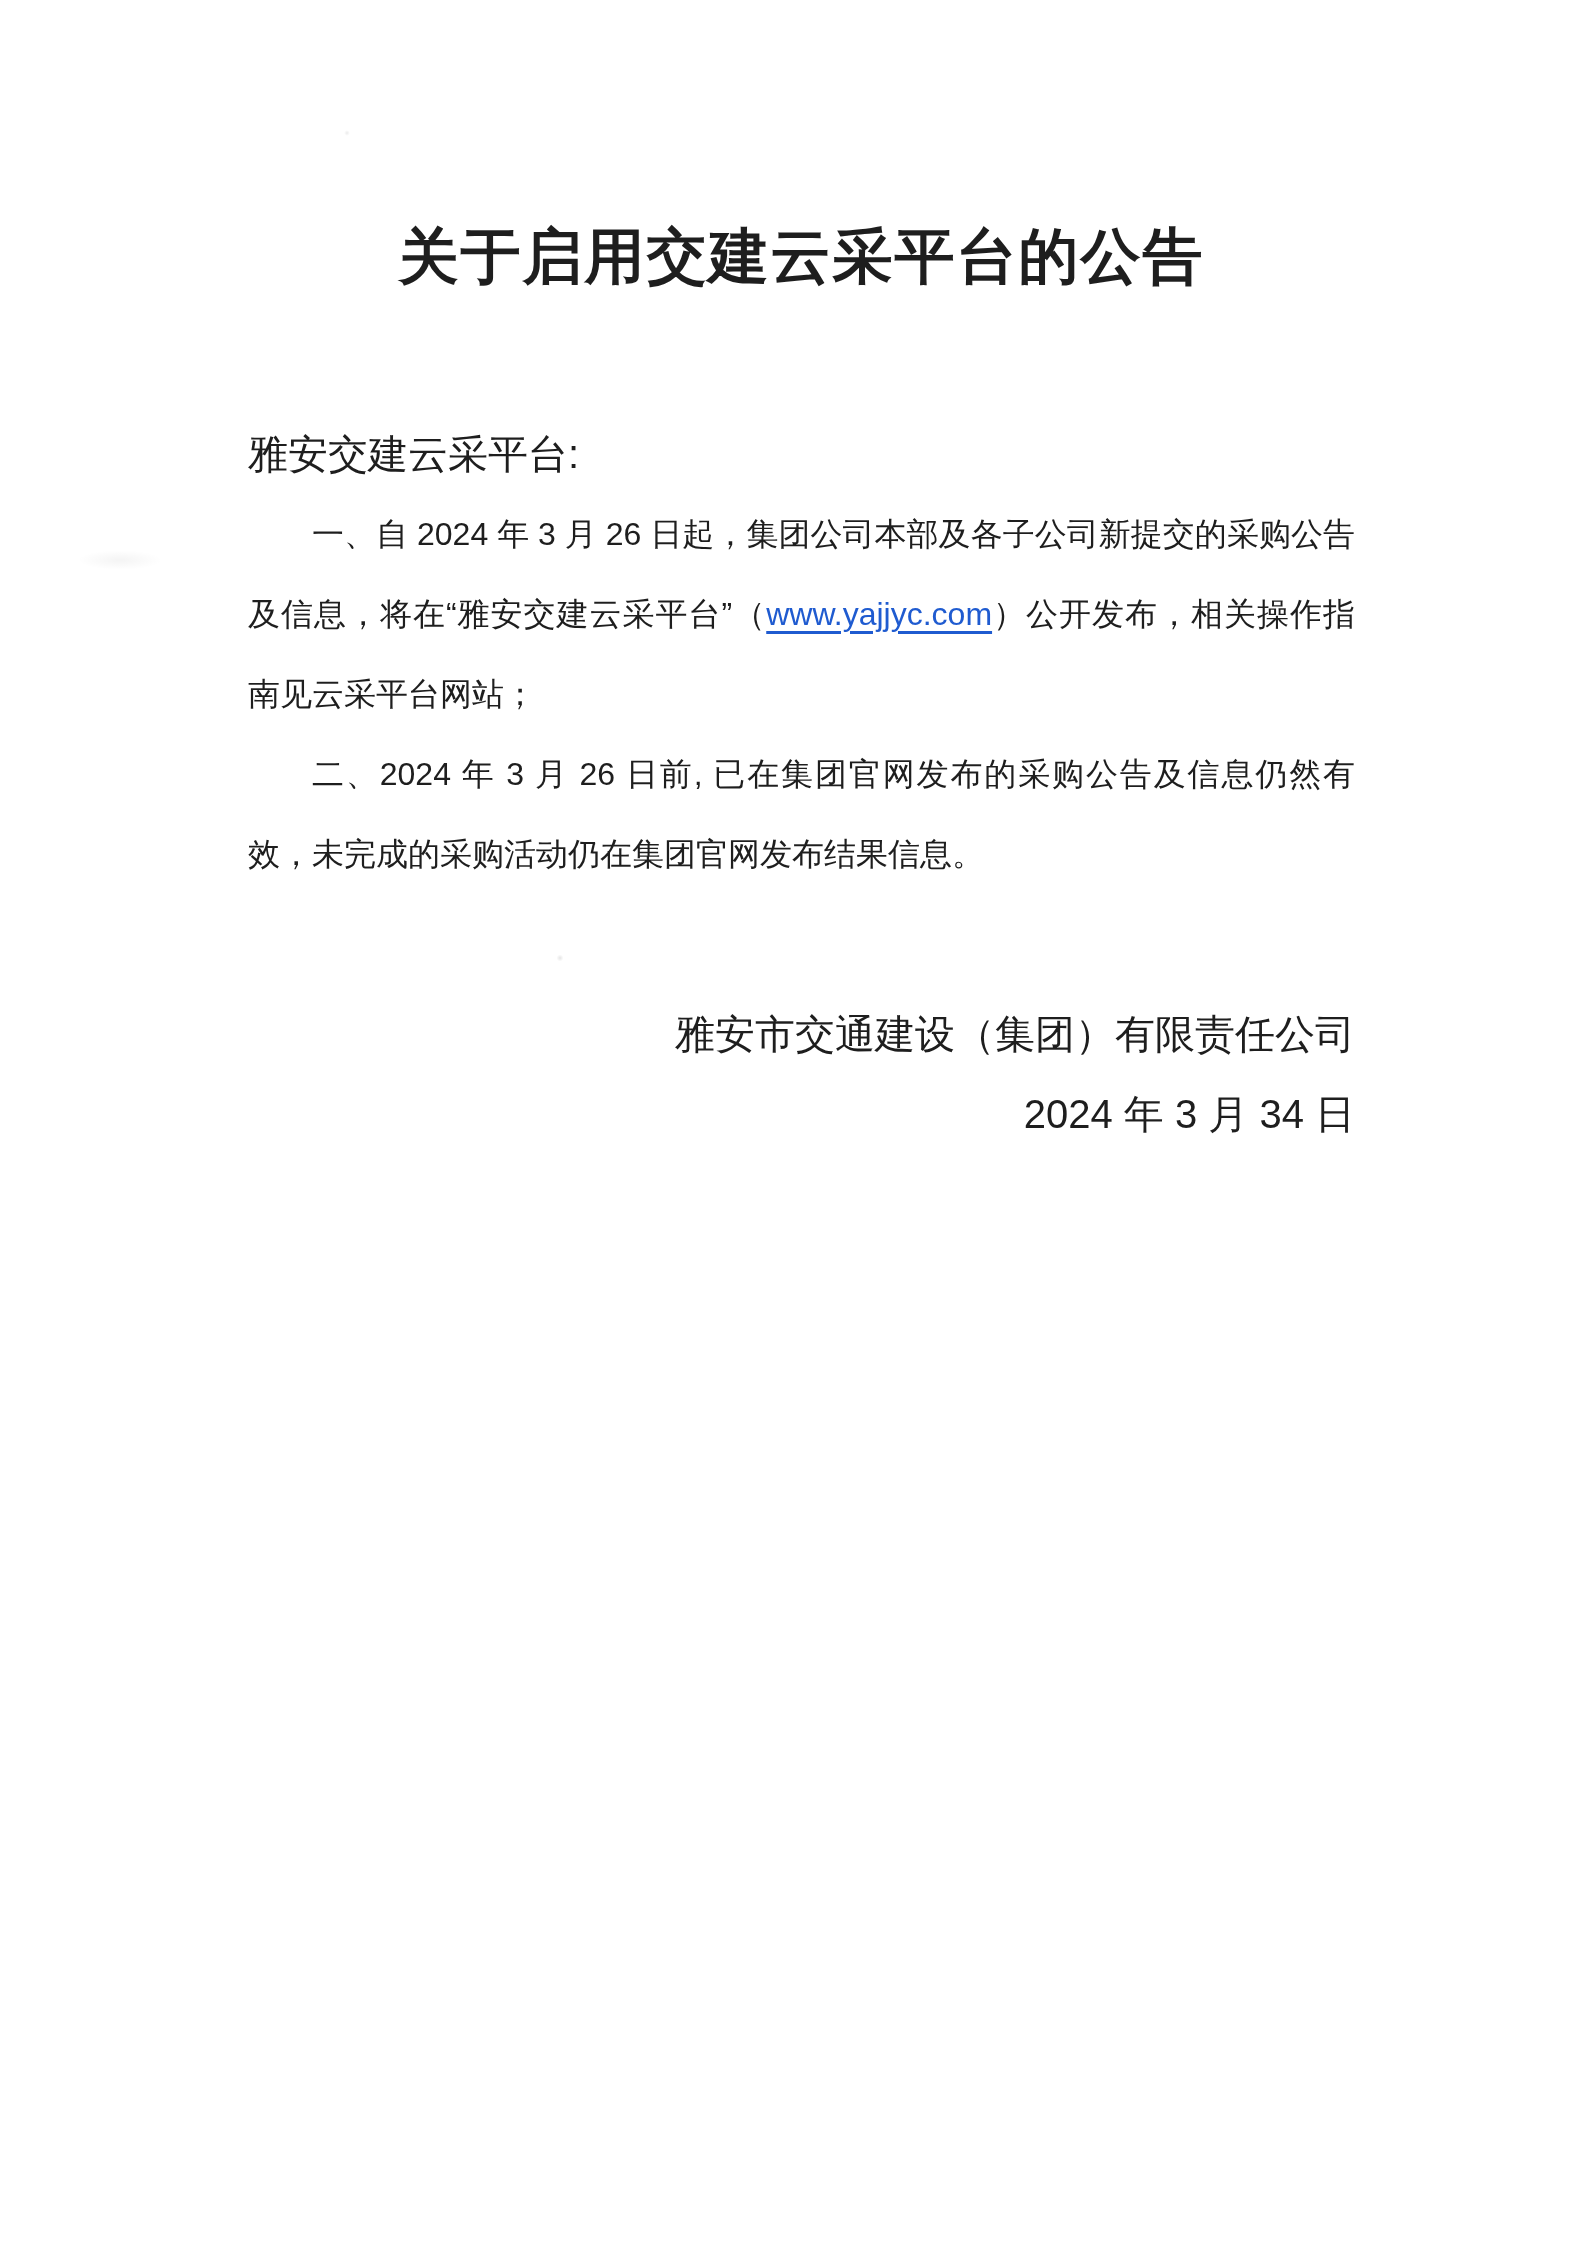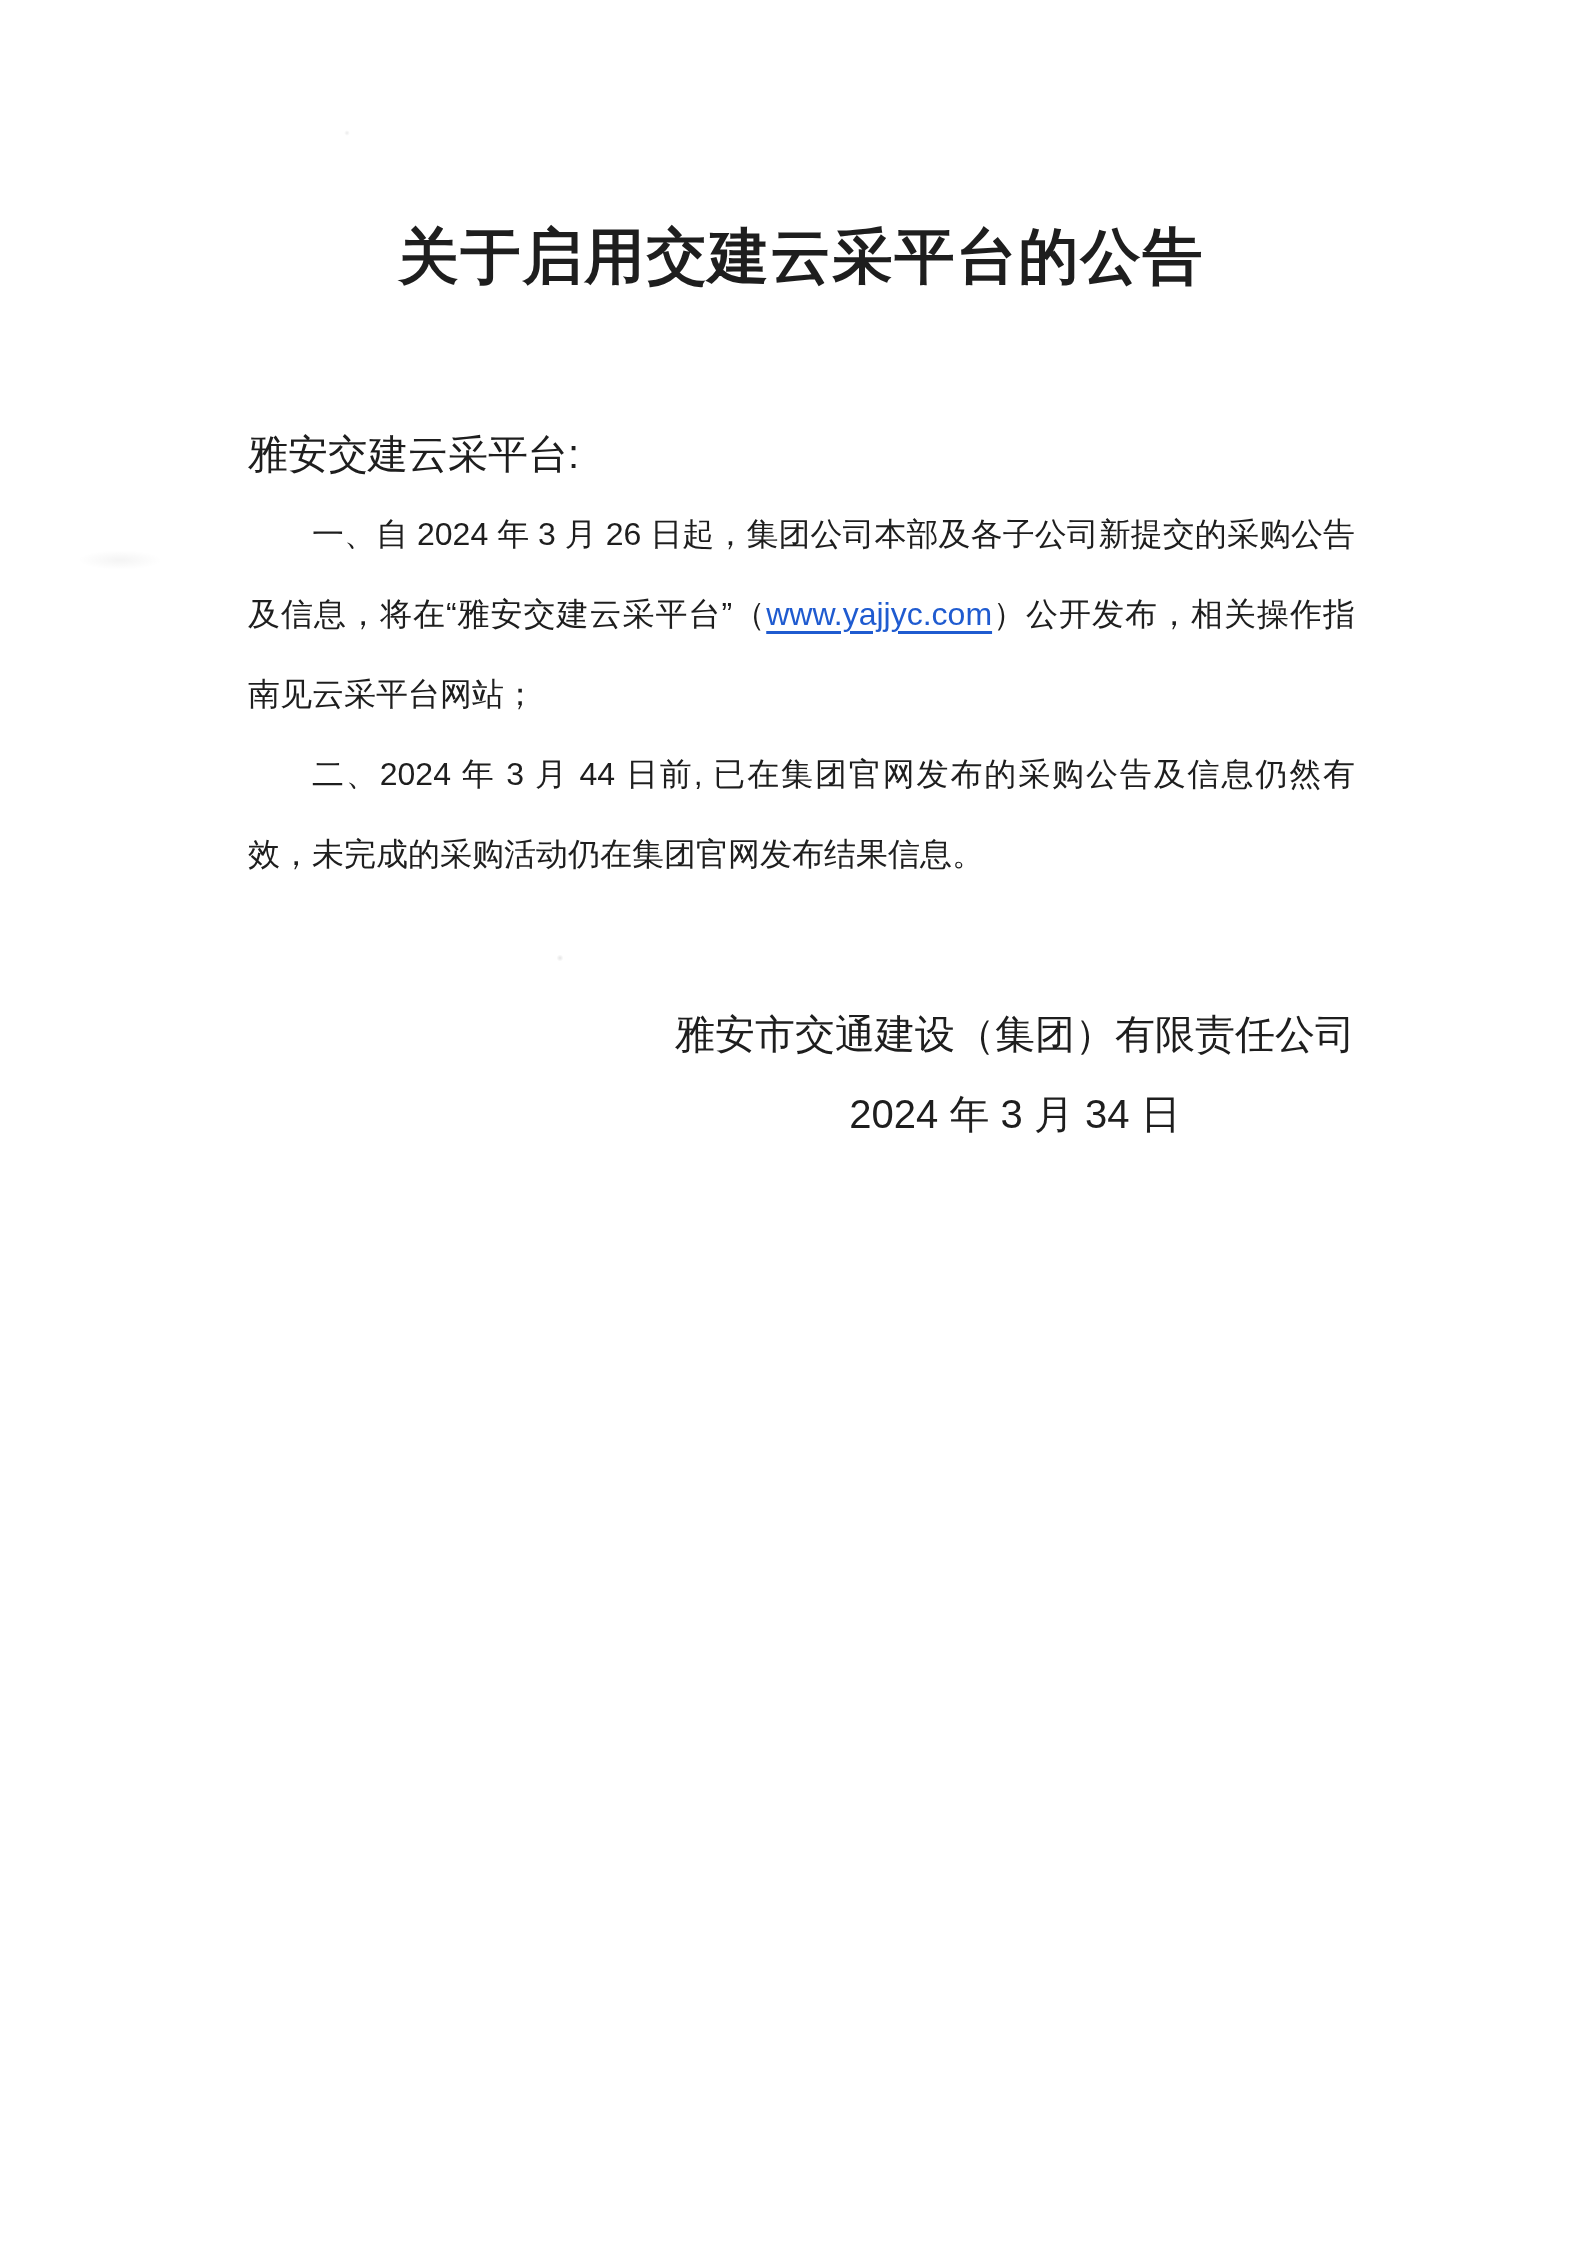--- a/index.html
+++ b/index.html
@@ -59,41 +59,41 @@
   }
   a.url-link{
     color:var(--link-color);
     text-decoration:underline;
     text-underline-offset:6px;
   }
   .sig-block{
     width:-moz-fit-content;
     width:fit-content;
     margin:100px 0 0 auto;
-    text-align:center;
+    text-align:right;
   }
   .signature,.date-line{
     font-size:40px;
     line-height:80px;
     white-space:nowrap;
   }
 </style>
 </head>
 <body>
 
 <div class="paper">
   <div class="content">
 
     <h1 class="doc-title">关于启用交建云采平台的公告</h1>
 
     <div class="salutation">雅安交建云采平台:</div>
 
     <p class="body-para"><span>一、自 2024 年 3 月 26 日起，集团公司本部及各子公司新提交的采购公告及信息，将在“雅安交建云采平台”（</span><a class="url-link" href="#">www.yajjyc.com</a><span>）公开发布，相关操作指南见云采平台网站；</span></p>
 
-    <p class="body-para">二、2024 年 3 月 44 日前, 已在集团官网发布的采购公告及信息仍然有效，未完成的采购活动仍在集团官网发布结果信息。</p>
+    <p class="body-para">二、2024 年 3 月 26 日前, 已在集团官网发布的采购公告及信息仍然有效，未完成的采购活动仍在集团官网发布结果信息。</p>
 
     <div class="sig-block">
       <div class="signature">雅安市交通建设（集团）有限责任公司</div>
       <div class="date-line">2024 年 3 月 34 日</div>
     </div>
 
   </div>
 </div>
 
 </body></html>

